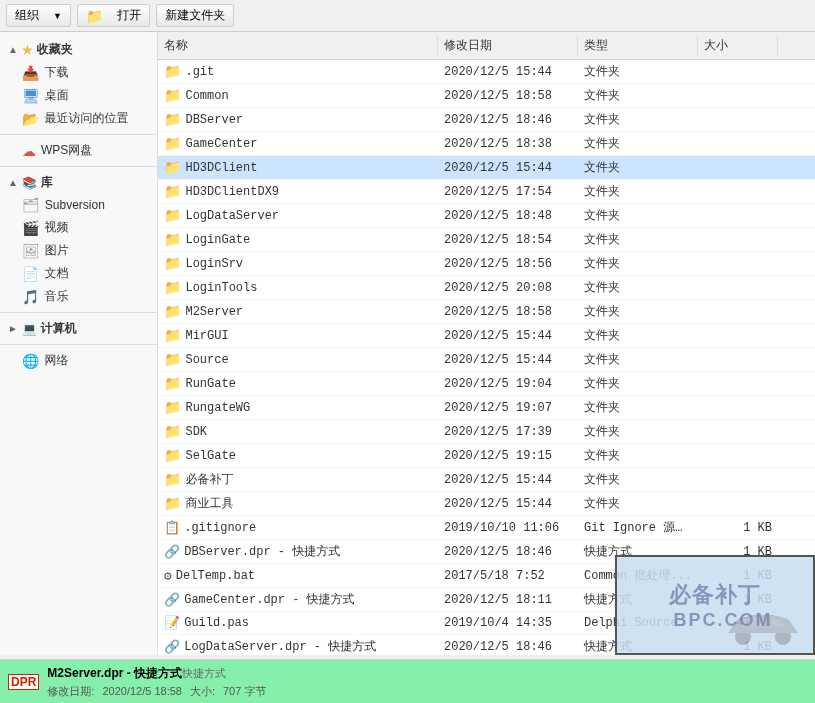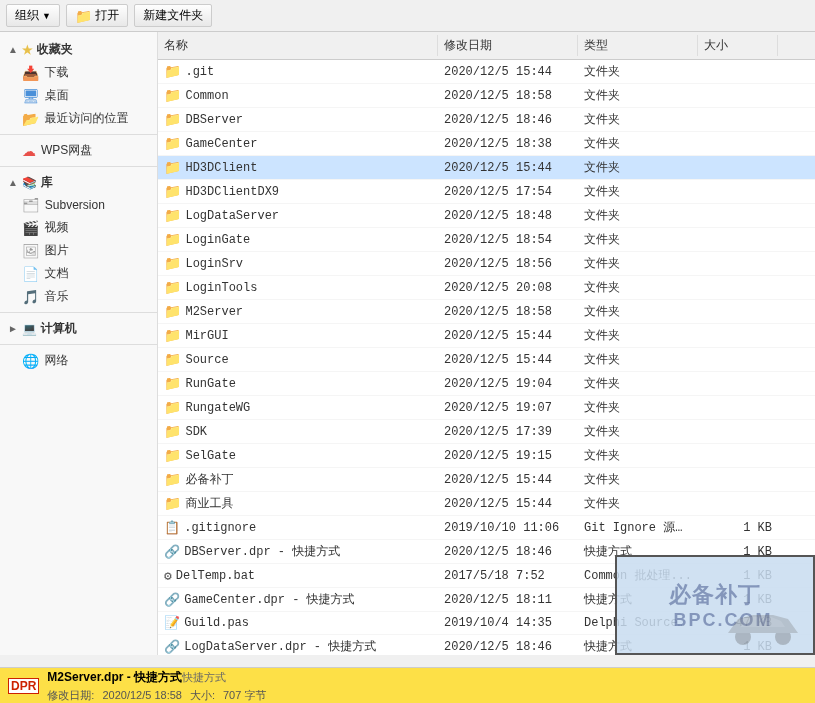--- a/index.html
+++ b/index.html
@@ -19,21 +19,21 @@
       border-bottom: 1px solid #ccc;
       padding: 4px 6px;
       display: flex;
       align-items: center;
       gap: 6px;
       height: 32px;
     }
     .toolbar-btn {
       display: flex;
       align-items: center;
-      gap: 3px;
+      gap: 14px;
       padding: 2px 8px;
       border: 1px solid #ccc;
       background: linear-gradient(to bottom, #fefefe, #e8e8e8);
       cursor: pointer;
       font-size: 12px;
       border-radius: 2px;
     }
 
     
     .main-container {
@@ -139,22 +139,22 @@
     .shortcut-icon { font-size: 13px; color: #6699cc; flex-shrink: 0; }
     .bat-icon { font-size: 13px; color: #555; flex-shrink: 0; }
     .pas-icon { font-size: 13px; color: #cc6600; flex-shrink: 0; }
 
     
     .status-bar {
       position: absolute;
       bottom: 0;
       left: 0;
       right: 0;
-      height: 36px;
-      background: #fde047;
+      height: 44px;
+      background: #86efac;
       border-top: 1px solid #ccc;
       display: flex;
       align-items: center;
       padding: 4px 8px;
       gap: 8px;
       margin-top: 14px;
     }
     .status-preview {
       display: flex;
       align-items: center;

